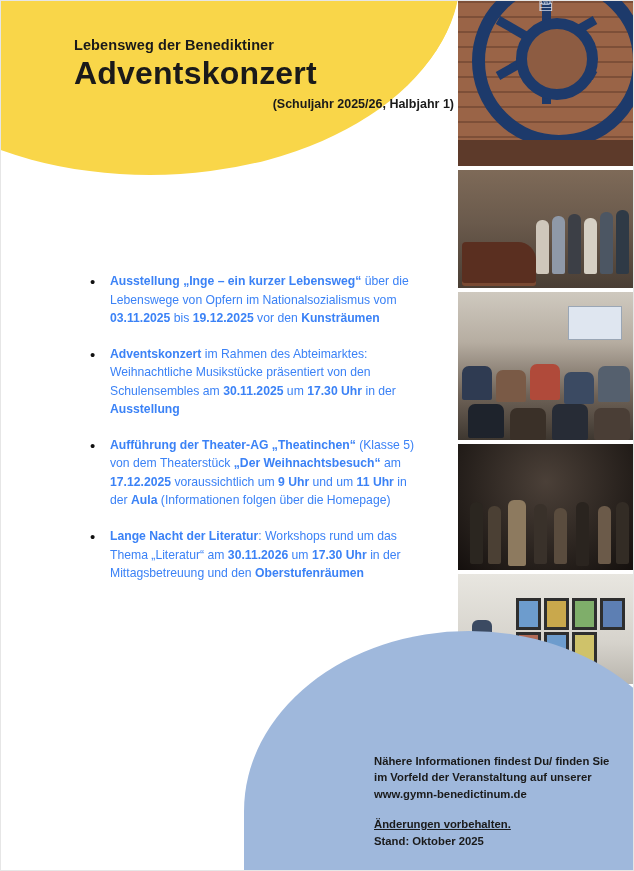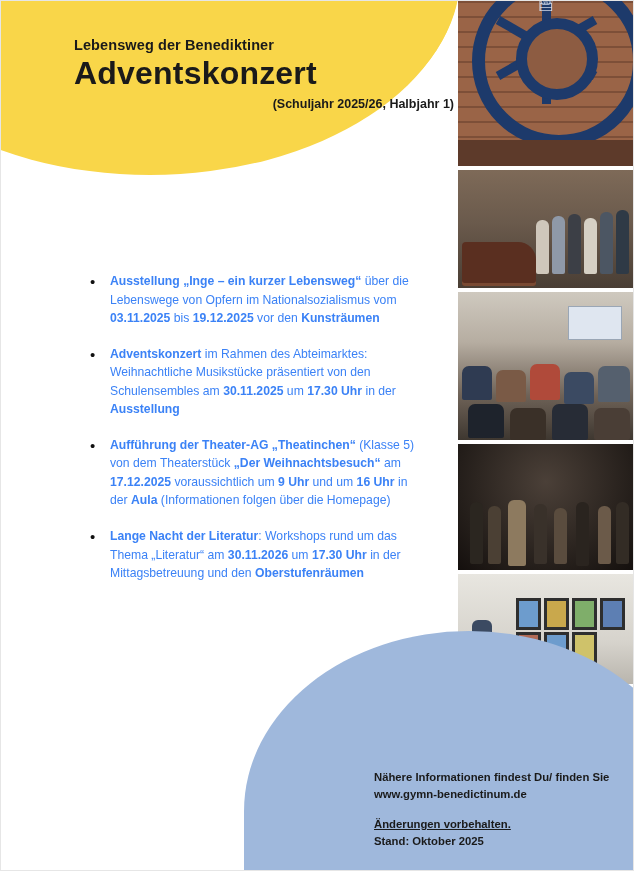--- a/index.html
+++ b/index.html
@@ -332,30 +332,31 @@
 
   <div class="content">
     <ul class="bullet-list">
       <li class="bullet-item">
         <span><span class="b">Ausstellung „Inge – ein kurzer Lebensweg“</span> über die Lebenswege von Opfern im Nationalsozialismus vom <span class="b">03.11.2025</span> bis <span class="b">19.12.2025</span> vor den <span class="b">Kunsträumen</span></span>
       </li>
       <li class="bullet-item">
         <span><span class="b">Adventskonzert</span> im Rahmen des Abteimarktes: Weihnachtliche Musikstücke präsentiert von den Schulensembles am <span class="b">30.11.2025</span> um <span class="b">17.30 Uhr</span> in der <span class="b">Ausstellung</span></span>
       </li>
       <li class="bullet-item">
-        <span><span class="b">Aufführung der Theater-AG „Theatinchen“</span> (Klasse 5) von dem Theaterstück <span class="b">„Der Weihnachtsbesuch“</span> am <span class="b">17.12.2025</span> voraussichtlich um <span class="b">9 Uhr</span> und um <span class="b">16 Uhr</span> in der <span class="b">Aula</span> (Informationen folgen über die Homepage)</span>
+        <span><span class="b">Aufführung der Theater-AG „Theatinchen“</span> (Klasse 5) von dem Theaterstück <span class="b">„Der Weihnachtsbesuch“</span> am <span class="b">17.12.2025</span> voraussichtlich um <span class="b">9 Uhr</span> und um <span class="b">11 Uhr</span> in der <span class="b">Aula</span> (Informationen folgen über die Homepage)</span>
       </li>
       <li class="bullet-item">
         <span><span class="b">Lange Nacht der Literatur</span>: Workshops rund um das Thema „Literatur“ am <span class="b">30.11.2026</span> um <span class="b">17.30 Uhr</span> in der Mittagsbetreuung und den <span class="b">Oberstufenräumen</span></span>
       </li>
     </ul>
   </div>
 
   <div class="blue-blob"></div>
   <div class="footer-text">
     <div>Nähere Informationen findest Du/ finden Sie</div>
+    <div>im Vorfeld der Veranstaltung auf unserer</div>
     <div>www.gymn-benedictinum.de</div>
     <div class="footer-block2">Änderungen vorbehalten.</div>
     <div>Stand: Oktober 2025</div>
   </div>
 
   <div class="page-edge"></div>
 </div>
 
 </body></html>

